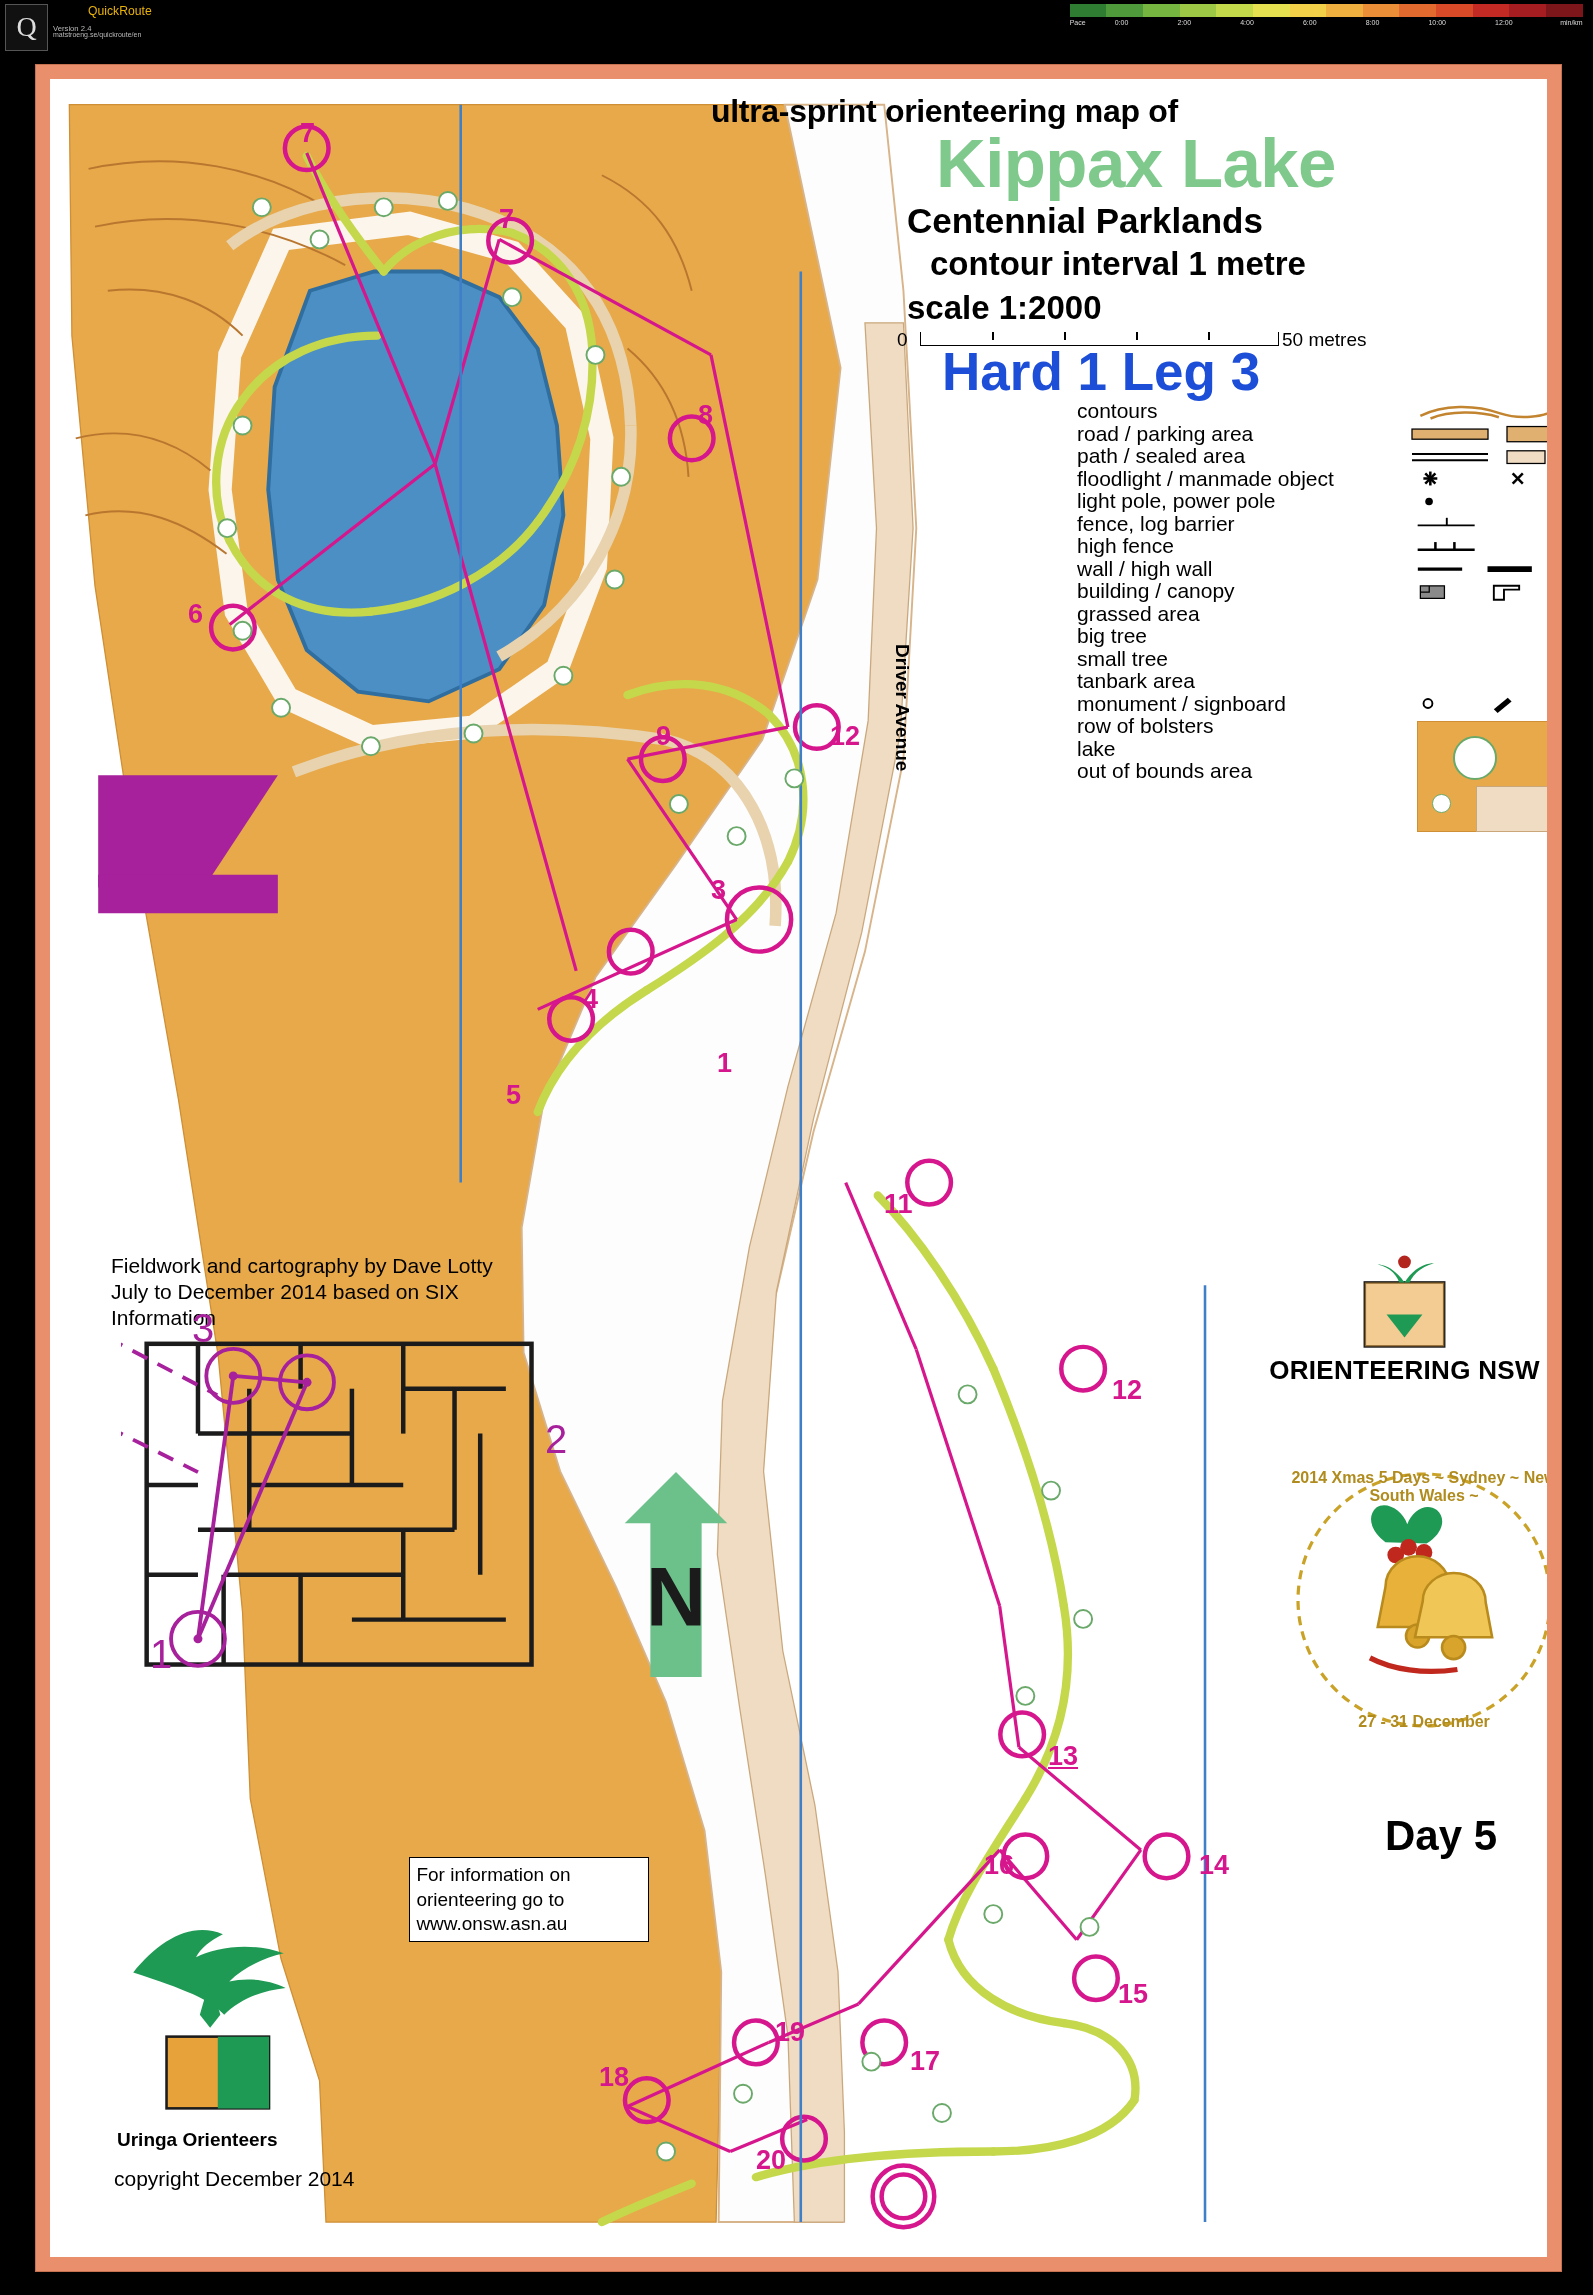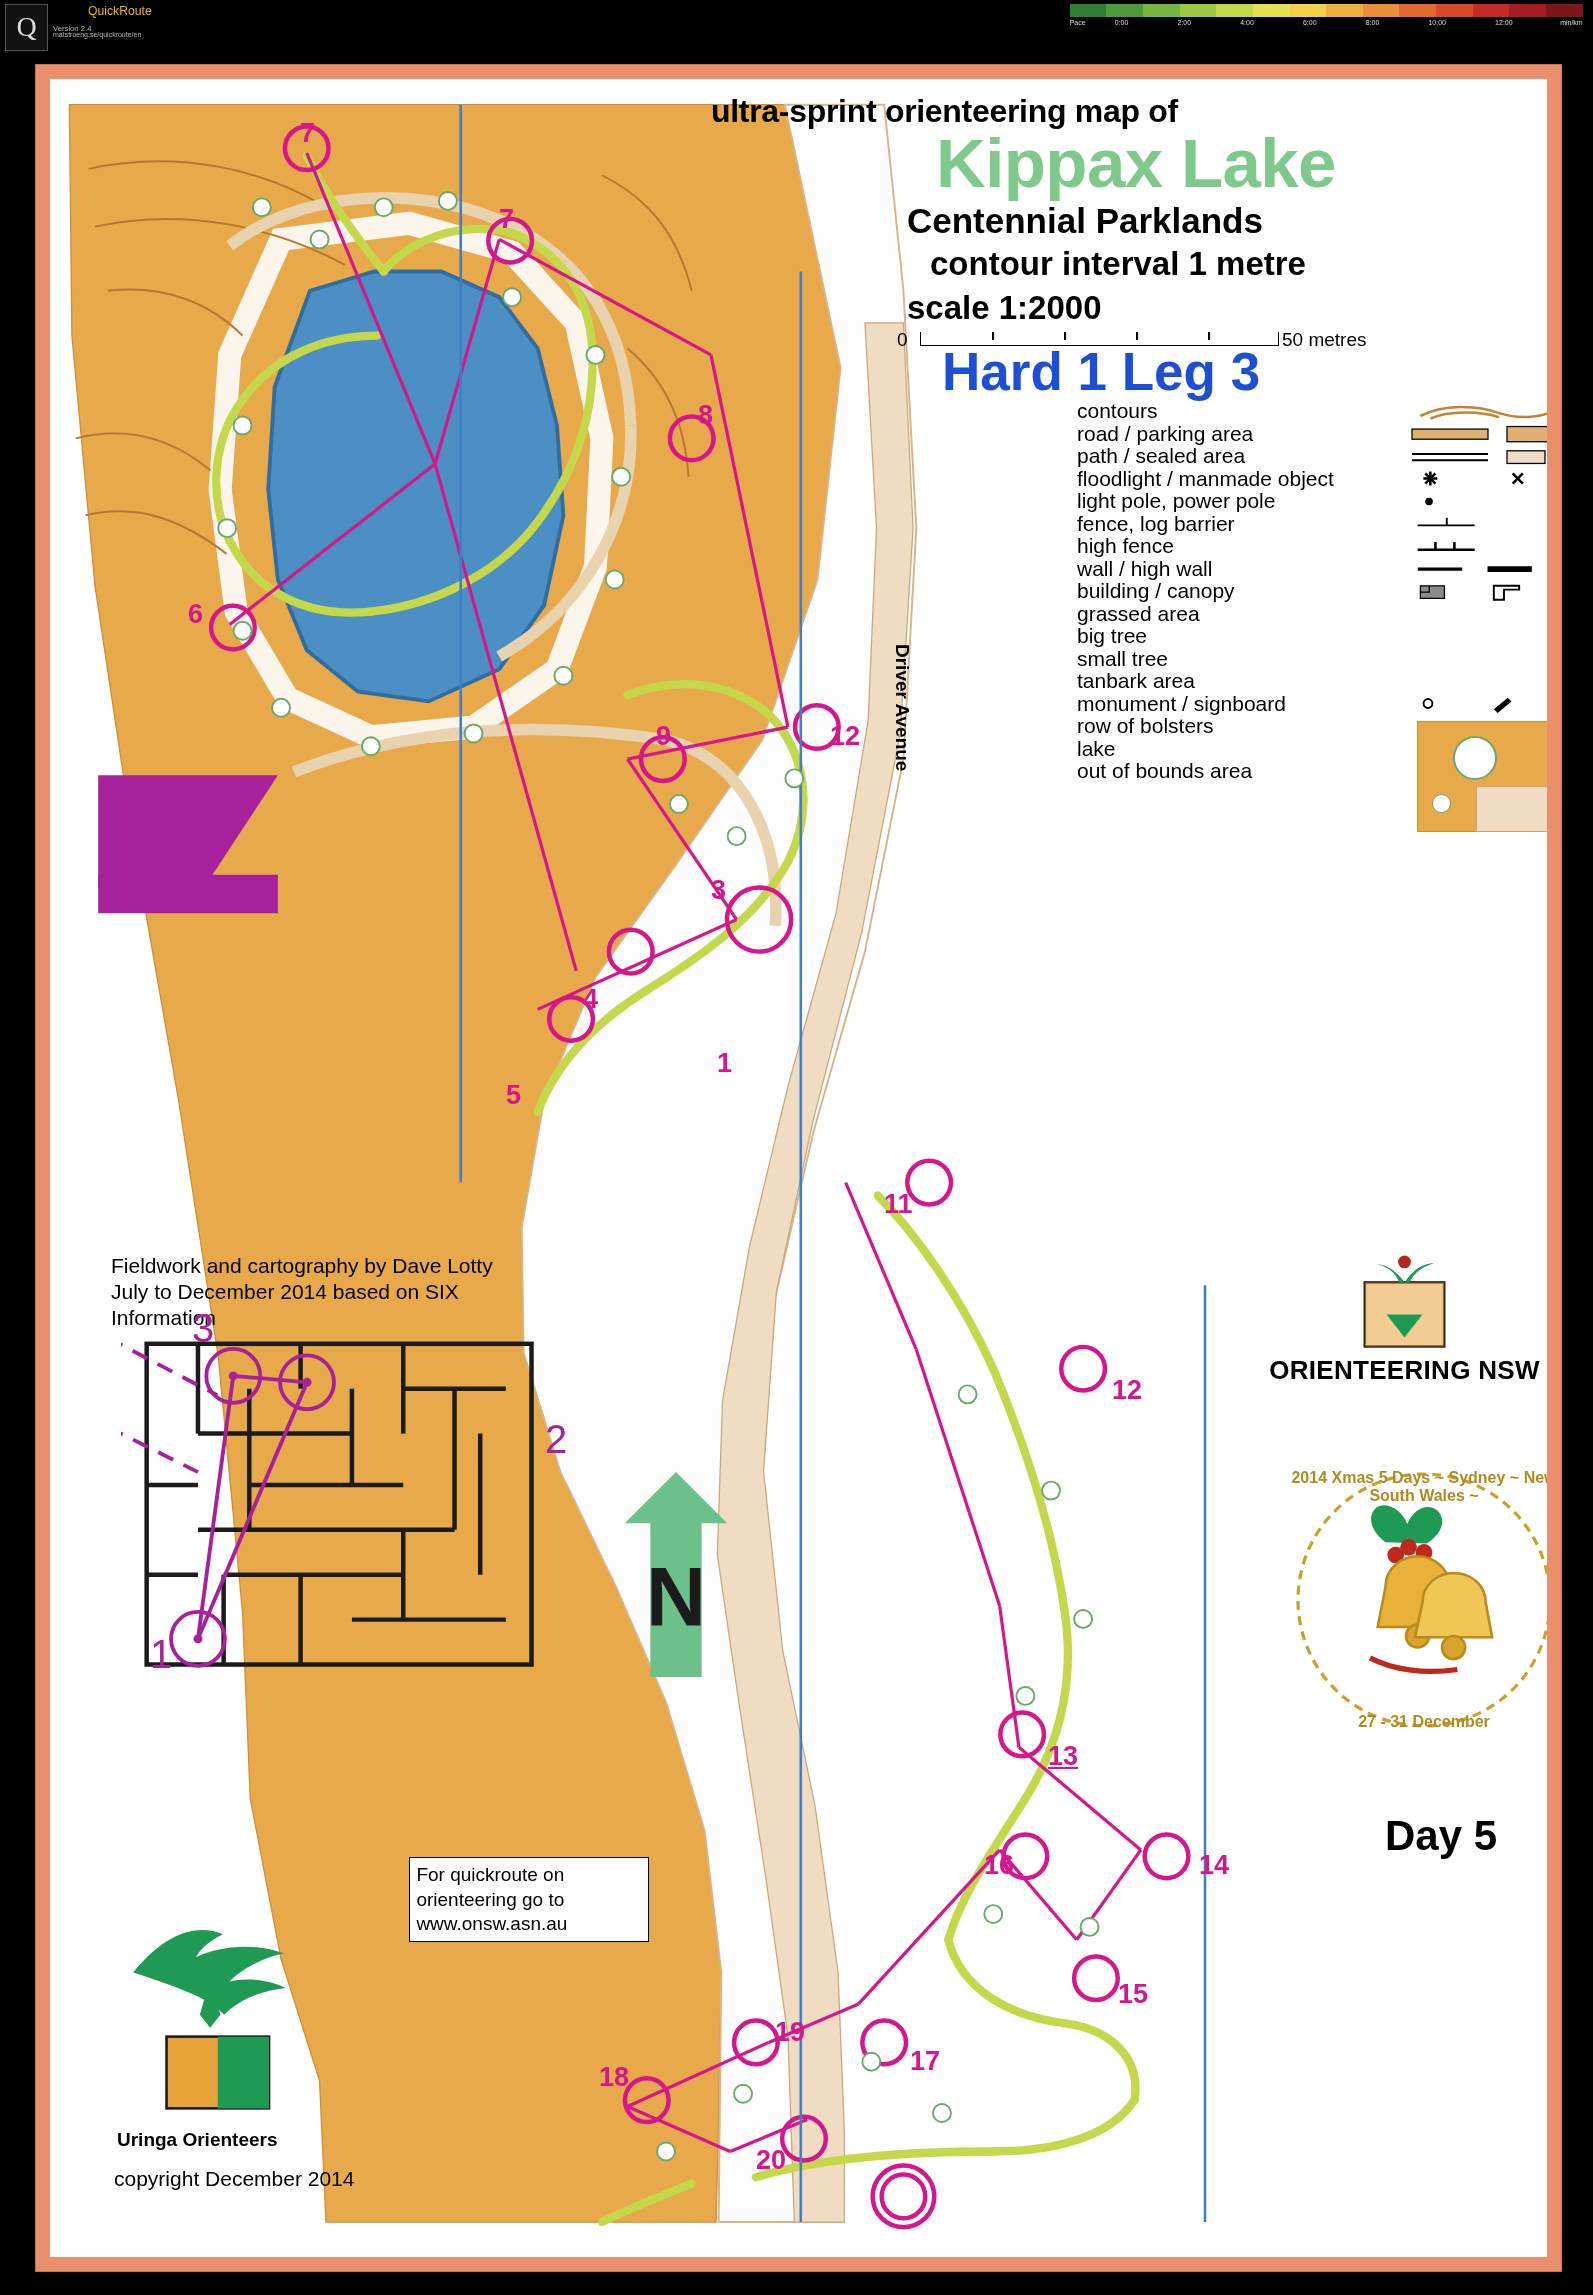--- a/index.html
+++ b/index.html
@@ -563,21 +563,21 @@
         <div class="mz-num" style="left:71px;top:-11.6px;">3</div>
       </div>
 
       <div id="north">
         <svg width="122" height="205" viewBox="0 0 190 320">
           <path d="M95,0 L175,80 L135,80 L135,320 L55,320 L55,80 L15,80 Z" fill="#6cc08a"></path>
           <text x="95" y="230" font-family="Liberation Sans, sans-serif" font-size="130" font-weight="bold" fill="#1b1b1b" text-anchor="middle" transform="rotate(180 95 190)">N</text>
         </svg>
       </div>
 
-      <div id="infobox">For quickroute on orienteering go to www.onsw.asn.au</div>
+      <div id="infobox">For information on orienteering go to www.onsw.asn.au</div>
 
       <div id="uringa-logo">
         <svg width="205" height="218" viewBox="0 0 320 340">
           <path d="M30,110 C70,60 120,30 170,50 C150,60 135,72 128,86
                    C160,70 215,62 265,80 C230,88 200,104 180,124
                    C205,118 240,120 268,134 C230,138 196,152 172,176
                    C150,152 110,136 30,110 Z" fill="#1f9a55"></path>
           <path d="M150,120 L166,176 L150,196 L134,176 Z" fill="#1f9a55"></path>
           <rect x="82" y="210" width="160" height="112" fill="#e8a23a" stroke="#1b1b1b" stroke-width="4"></rect>
           <path d="M162,210 L242,210 L242,322 L162,322 Z" fill="#1f9a55"></path>

